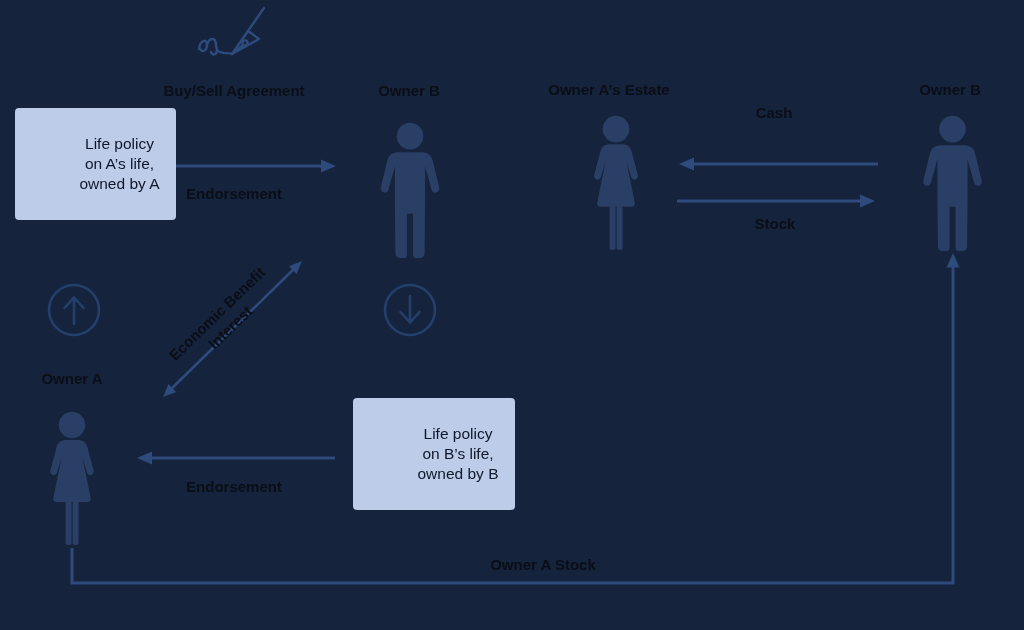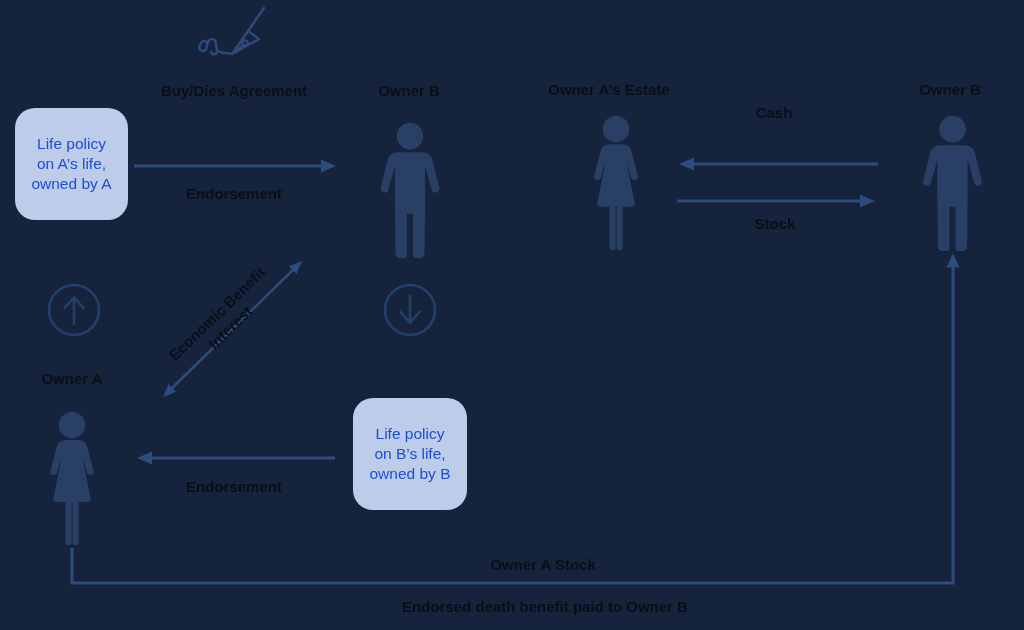--- a/index.html
+++ b/index.html
@@ -8,24 +8,24 @@
     background:#16233C;
     font-family:"Liberation Sans",sans-serif;
   }
   .label{
     position:absolute;transform:translate(-50%,-50%);
     font-size:15px;font-weight:700;color:#0A0E16;
     white-space:pre-line;text-align:center;line-height:1.25;
   }
   .label.rot{transform:translate(-50%,-50%) rotate(-44deg);}
   .policy-box{
-    position:absolute;background:#BCCCE9;border-radius:20px;
+    position:absolute;background:#BCCCE9;border-radius:4px;
     display:flex;align-items:center;justify-content:center;
-    text-align:center;font-size:15.5px;font-weight:400;color:#1d4ed8;
-    white-space:pre-line;line-height:1.28;
+    text-align:center;font-size:15.5px;font-weight:400;color:#0f172a;
+    white-space:pre-line;line-height:1.28;padding-left:48px;
   }
   svg.layer{position:absolute;left:0;top:0;}
   svg.icon{position:absolute;display:block;}
 </style>
 </head>
 <body>
 
 <div class="canvas">
 
   <svg width="0" height="0" style="position:absolute">
@@ -115,27 +115,26 @@
       <use href="#female-fig"></use>
     </svg>
 
   <div class="policy-box" style="left:15px;top:108px;width:113px;height:112px">Life policy
 on A’s life,
 owned by A</div>
   <div class="policy-box" style="left:353px;top:398px;width:114px;height:112px">Life policy
 on B’s life,
 owned by B</div>
 
-  <div class="label" style="left:234px;top:91px">Buy/Dies Agreement</div>
+  <div class="label" style="left:234px;top:91px">Buy/Sell Agreement</div>
   <div class="label" style="left:409px;top:91px">Owner B</div>
   <div class="label" style="left:609px;top:90px">Owner A’s Estate</div>
   <div class="label" style="left:950px;top:90px">Owner B</div>
   <div class="label" style="left:774px;top:113px">Cash</div>
   <div class="label" style="left:775px;top:224px">Stock</div>
   <div class="label" style="left:234px;top:194px">Endorsement</div>
   <div class="label rot" style="left:224px;top:321px">Economic Benefit
 Interest</div>
   <div class="label" style="left:72px;top:379px">Owner A</div>
   <div class="label" style="left:234px;top:487px">Endorsement</div>
   <div class="label" style="left:543px;top:565px">Owner A Stock</div>
-  <div class="label" style="left:545px;top:607px">Endorsed death benefit paid to Owner B</div>
 
 </div>
 
 </body></html>

